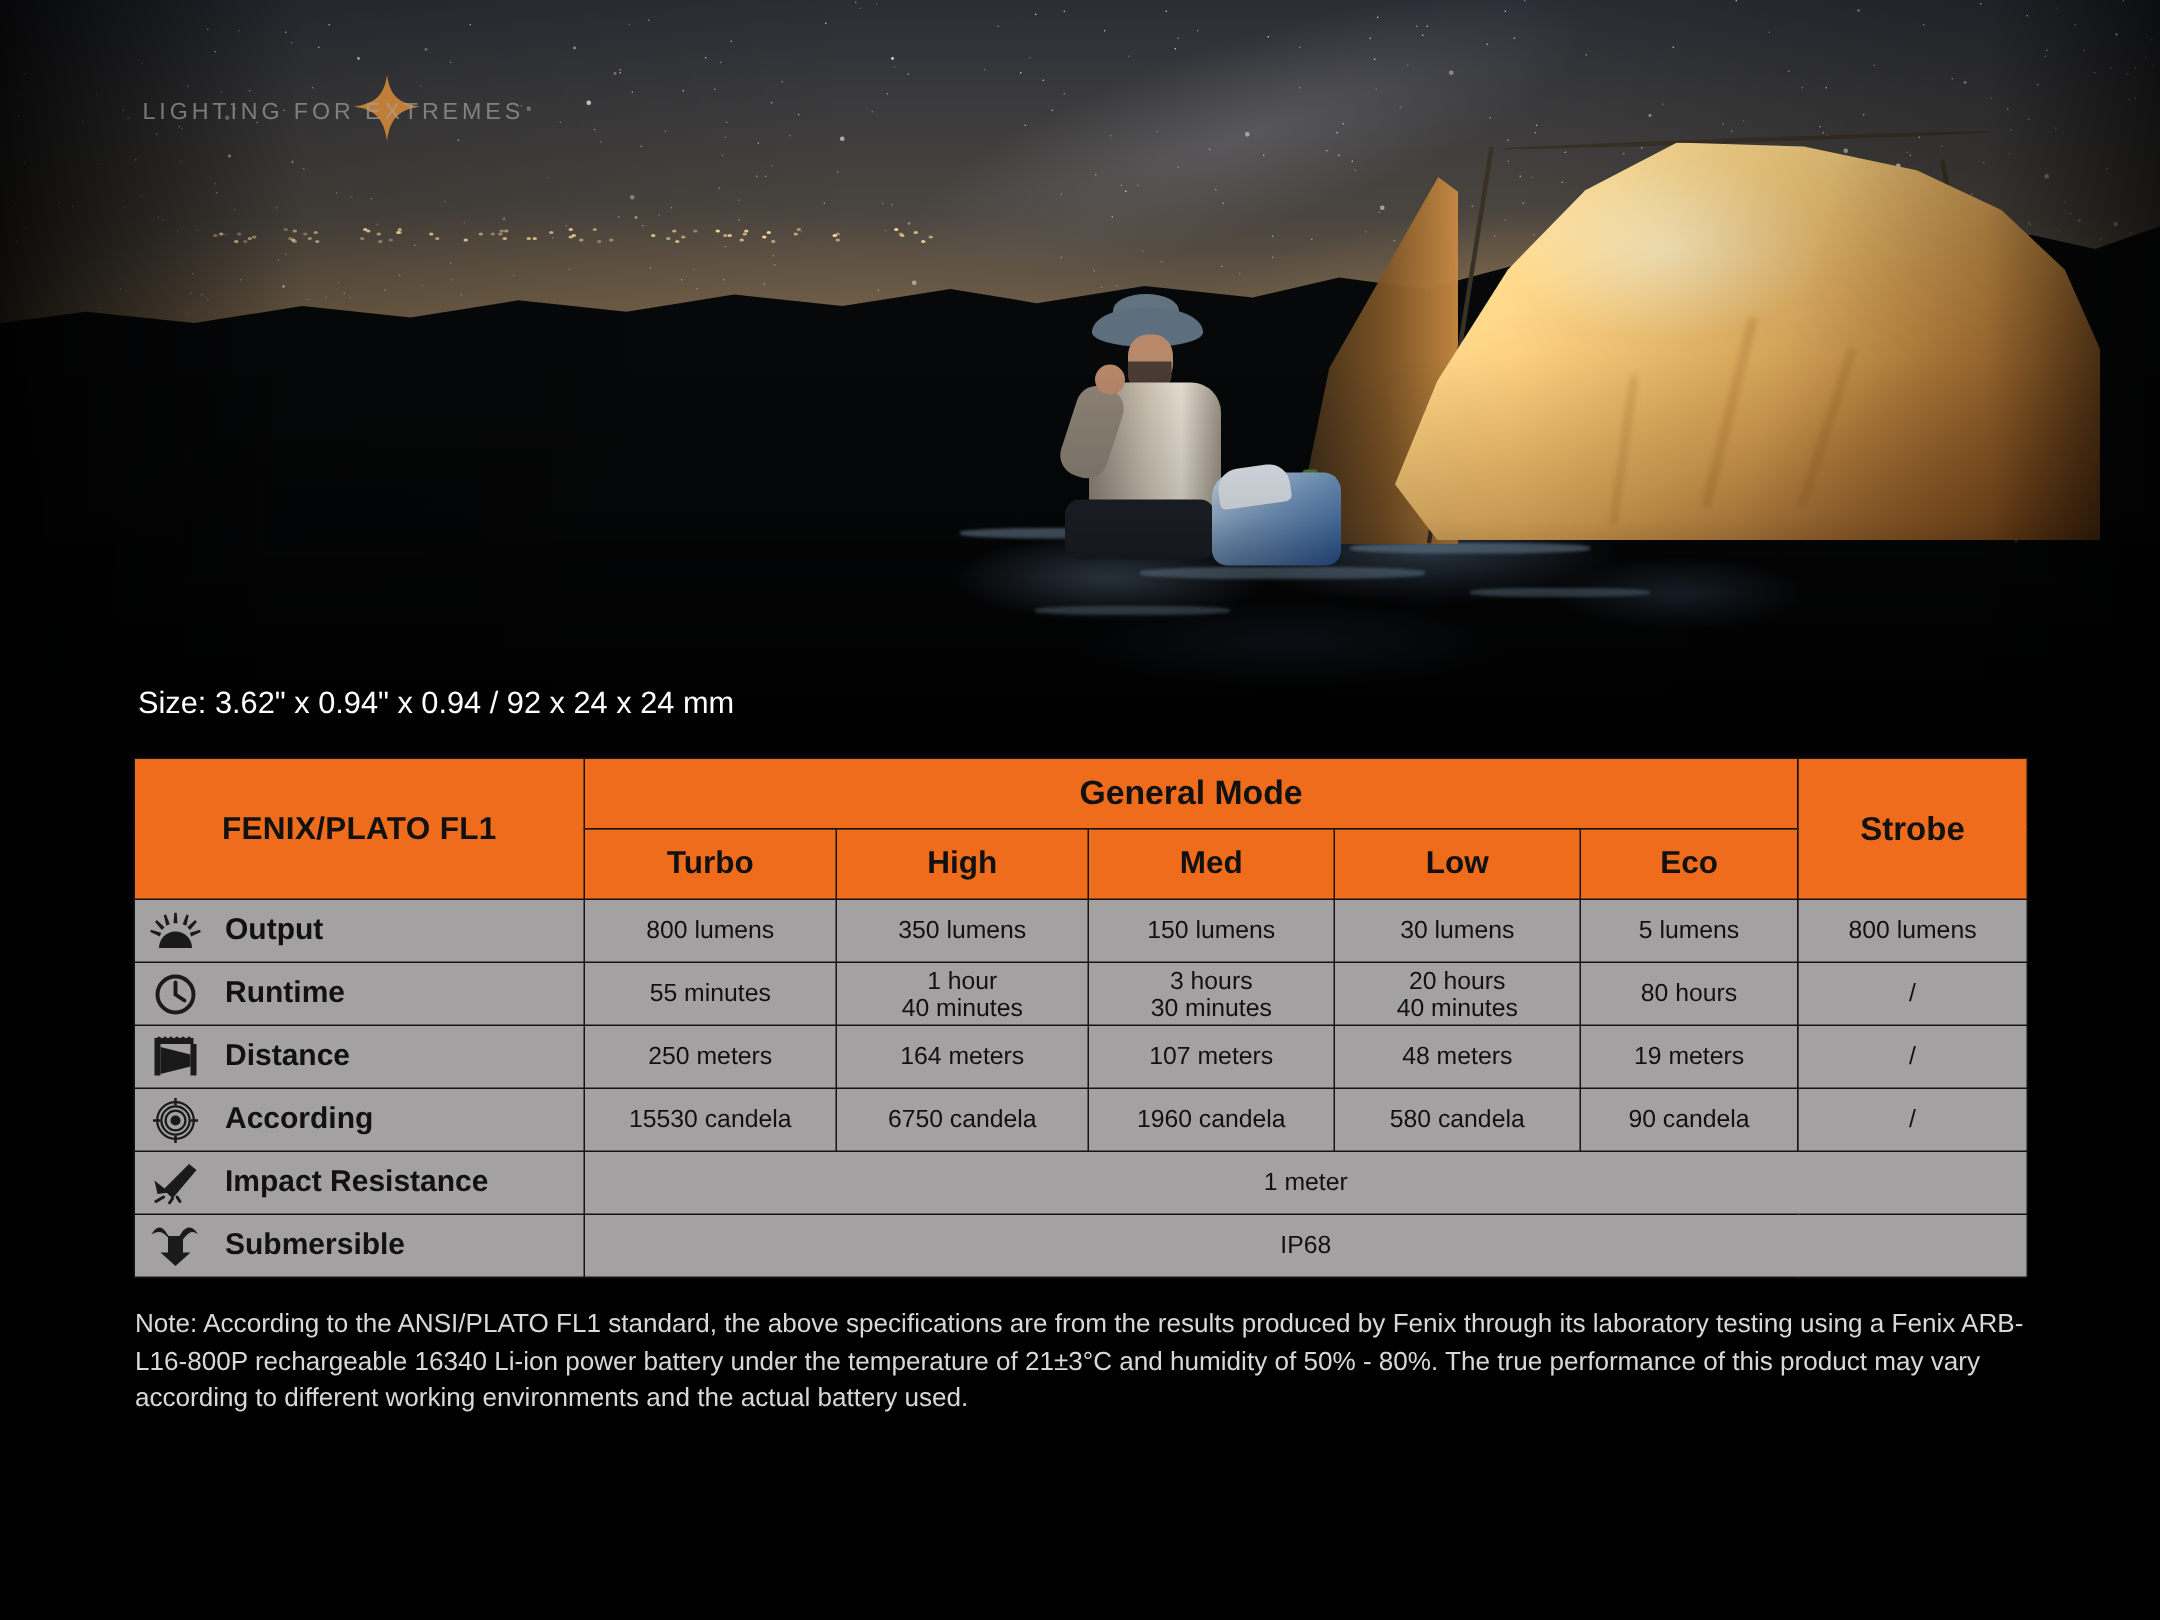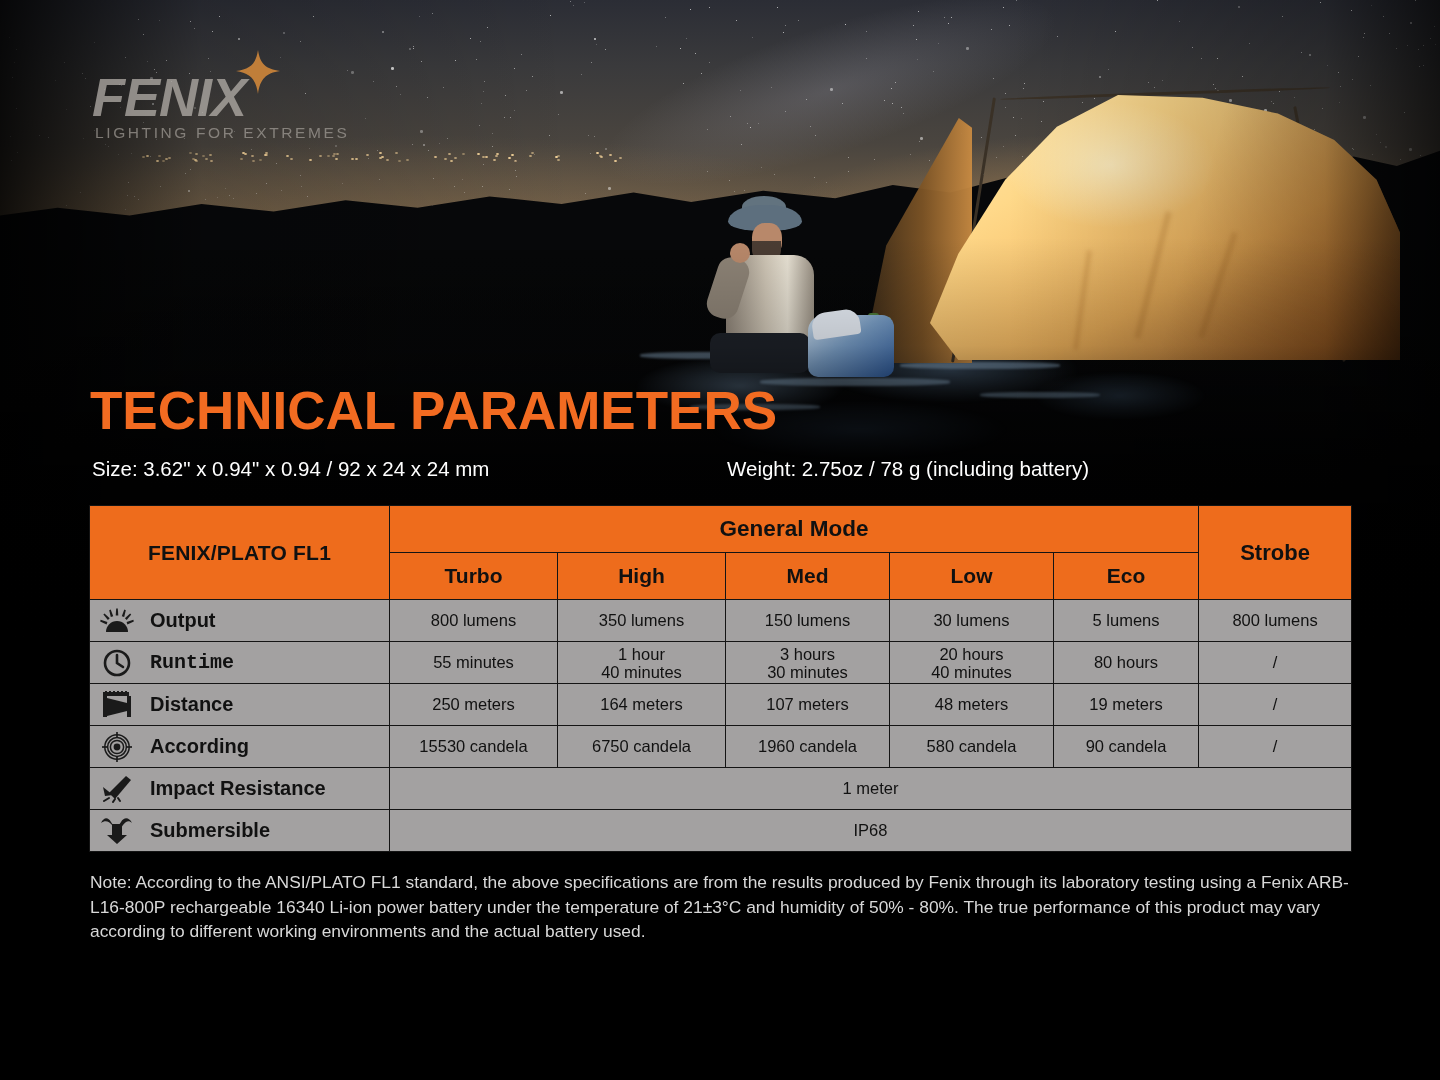--- a/index.html
+++ b/index.html
@@ -718,27 +718,24 @@
       <div class="packlid"></div>
     </div>
 
     <div class="fade"></div>
   </div>
 
   <div class="logo">
     <svg class="logo-star" viewBox="0 0 44 44">
       <path d="M22 0 C24 14 30 19 44 21 C30 23 24 29 22 44 C20 29 14 23 0 21 C14 19 20 14 22 0 Z" fill="#c8833a" opacity="0.95"></path>
     </svg>
-    <div class="logo-word">FENIX</div>
     <div class="logo-sub">LIGHTING FOR EXTREMES</div>
   </div>
 
-  <div class="title">TECHNICAL PARAMETERS</div>
   <div class="dims">Size: 3.62" x 0.94" x 0.94 / 92 x 24 x 24 mm</div>
-  <div class="weight">Weight: 2.75oz / 78 g (including battery)</div>
 
   <div class="tablewrap">
     <table class="spec">
       <colgroup>
         <col style="width:300px">
         <col style="width:168px">
         <col style="width:168px">
         <col style="width:164px">
         <col style="width:164px">
         <col style="width:145px">
@@ -782,21 +779,21 @@
           </td>
           <td class="body-cell">800 lumens</td>
           <td class="body-cell">350 lumens</td>
           <td class="body-cell">150 lumens</td>
           <td class="body-cell">30 lumens</td>
           <td class="body-cell">5 lumens</td>
           <td class="body-cell">800 lumens</td>
         </tr>
 
         <tr>
-          <td class="rowlabel" style="height:42px;font-family:Liberation Mono, monospace;">
+          <td class="rowlabel" style="height:42px;">
             <div class="inner">
               <span class="ic">
                 <svg width="28" height="28" viewBox="0 0 28 28">
                   <circle cx="14" cy="14" r="12" fill="none" stroke="#1a1a1a" stroke-width="2.6"></circle>
                   <path d="M14 6 V14 L20 18" fill="none" stroke="#1a1a1a" stroke-width="2.6" stroke-linecap="round"></path>
                 </svg>
               </span>
               <span class="lbl">Runtime</span>
             </div>
           </td>

